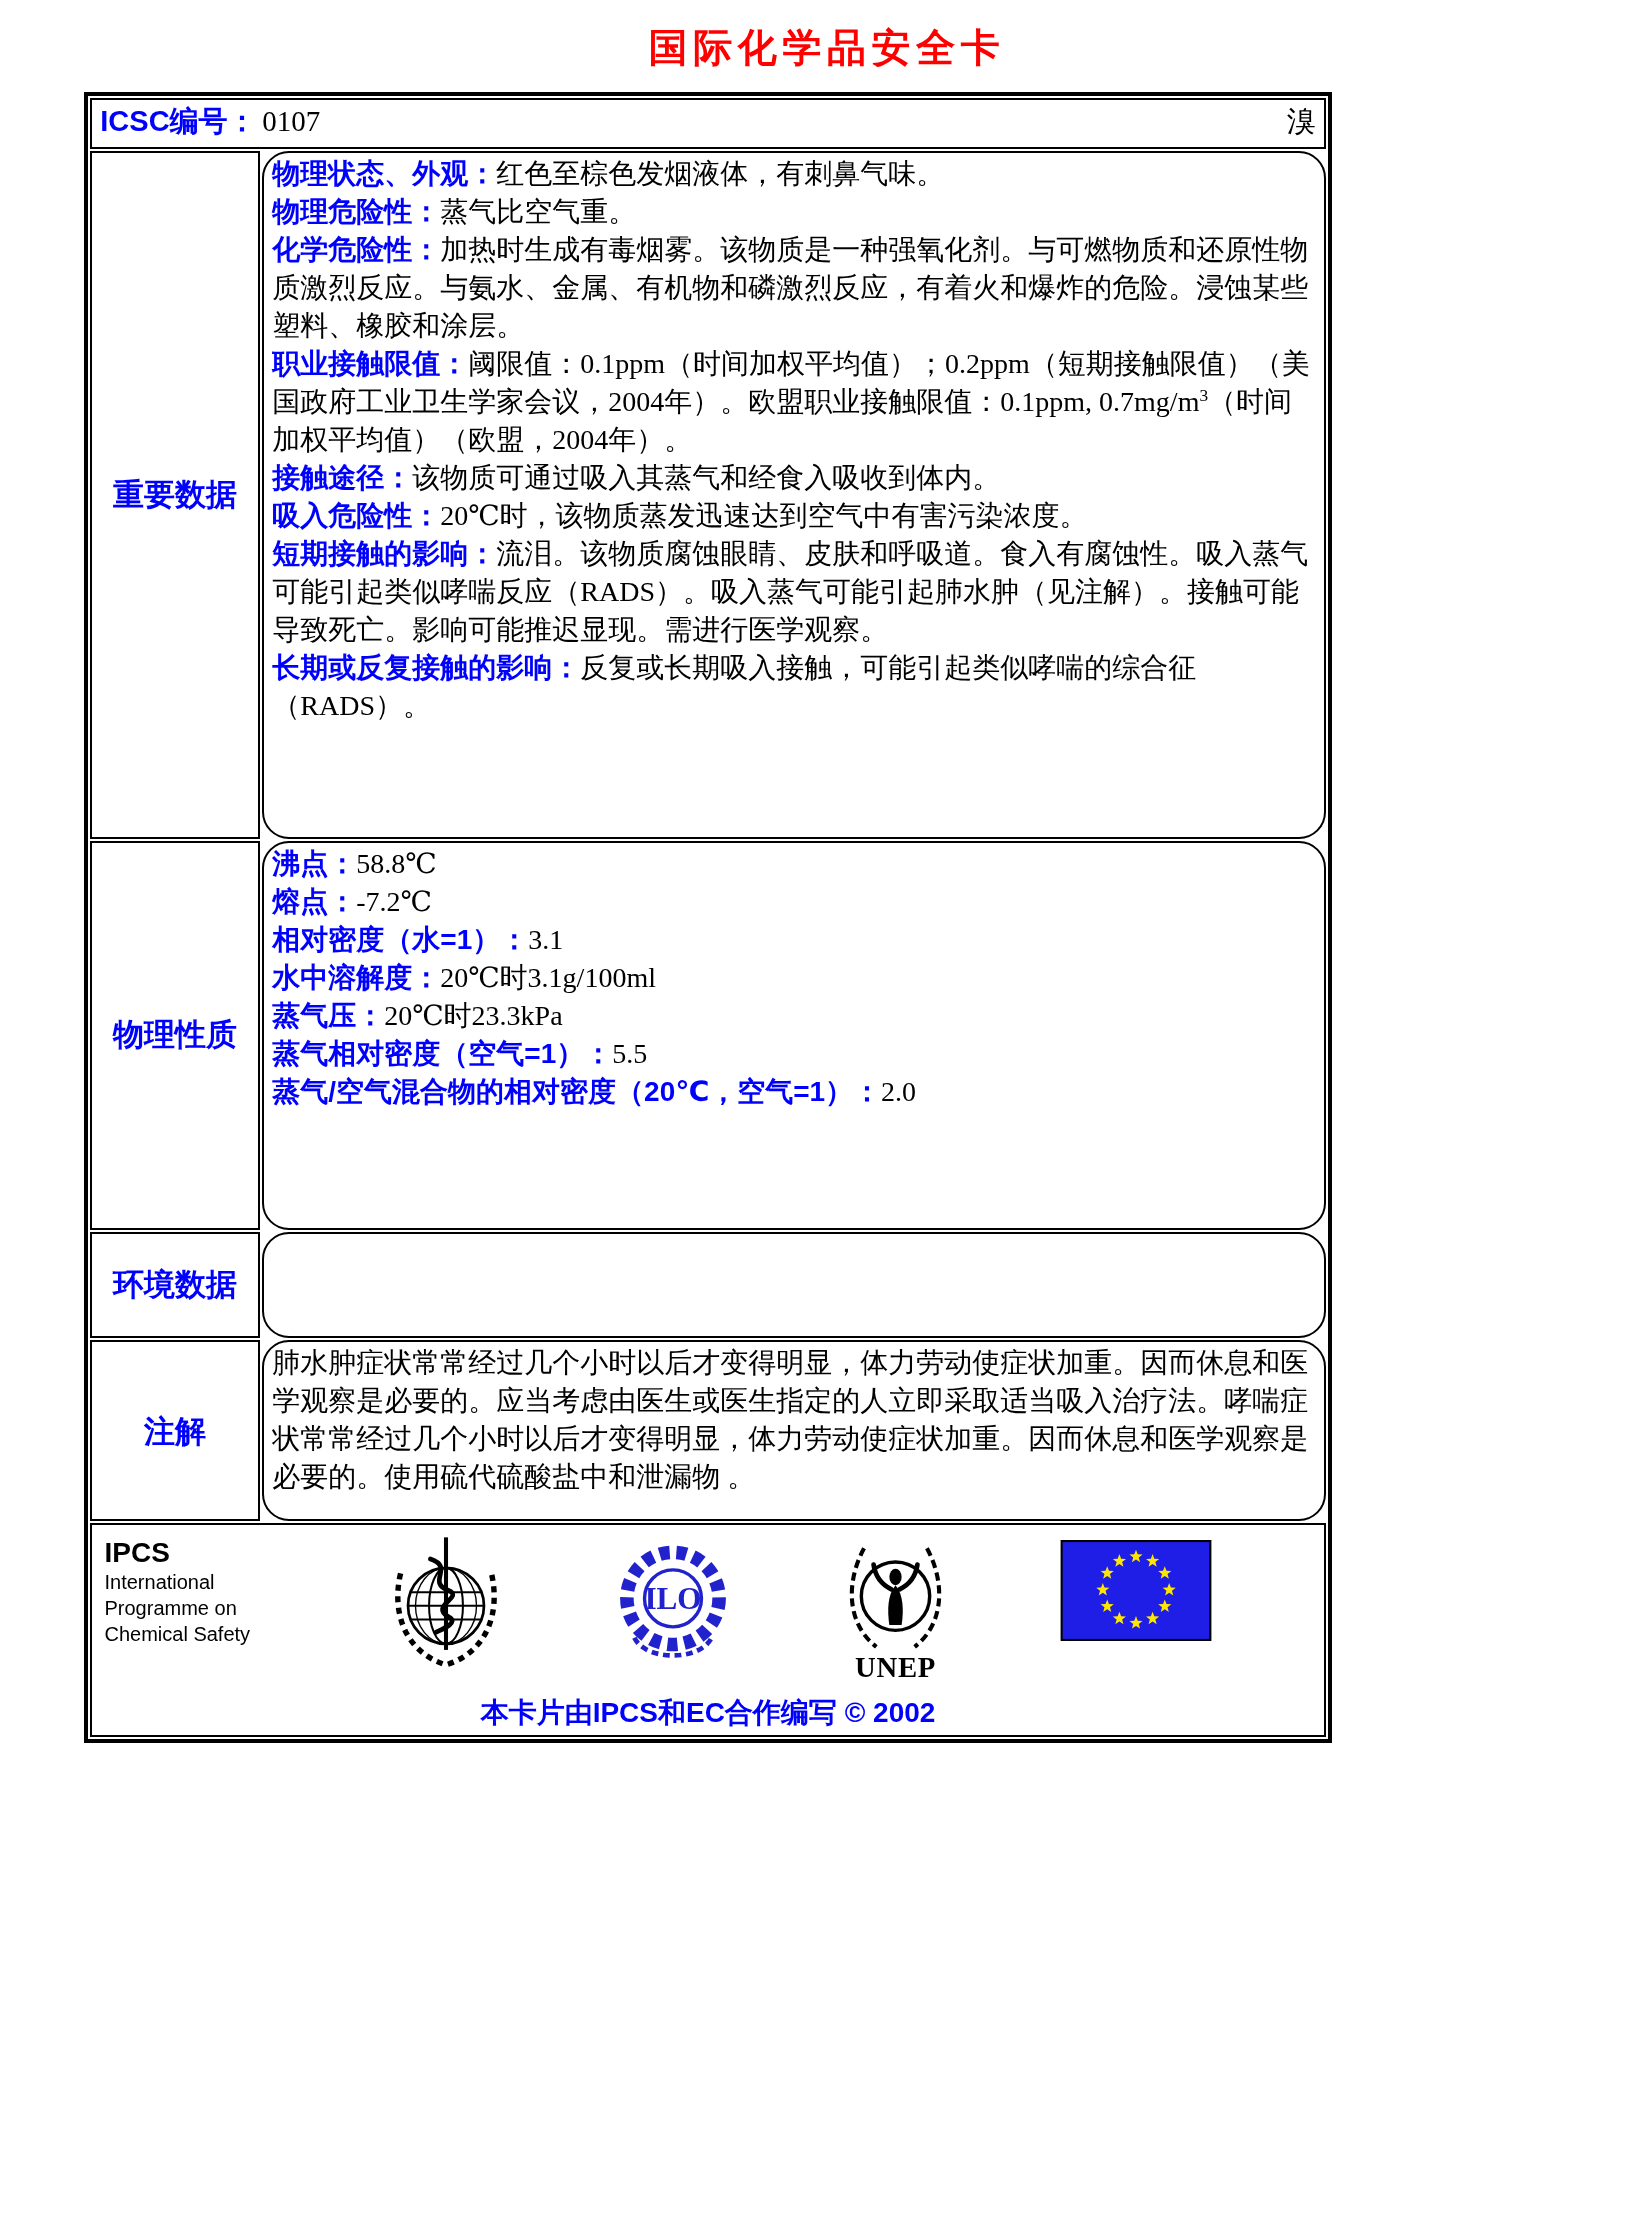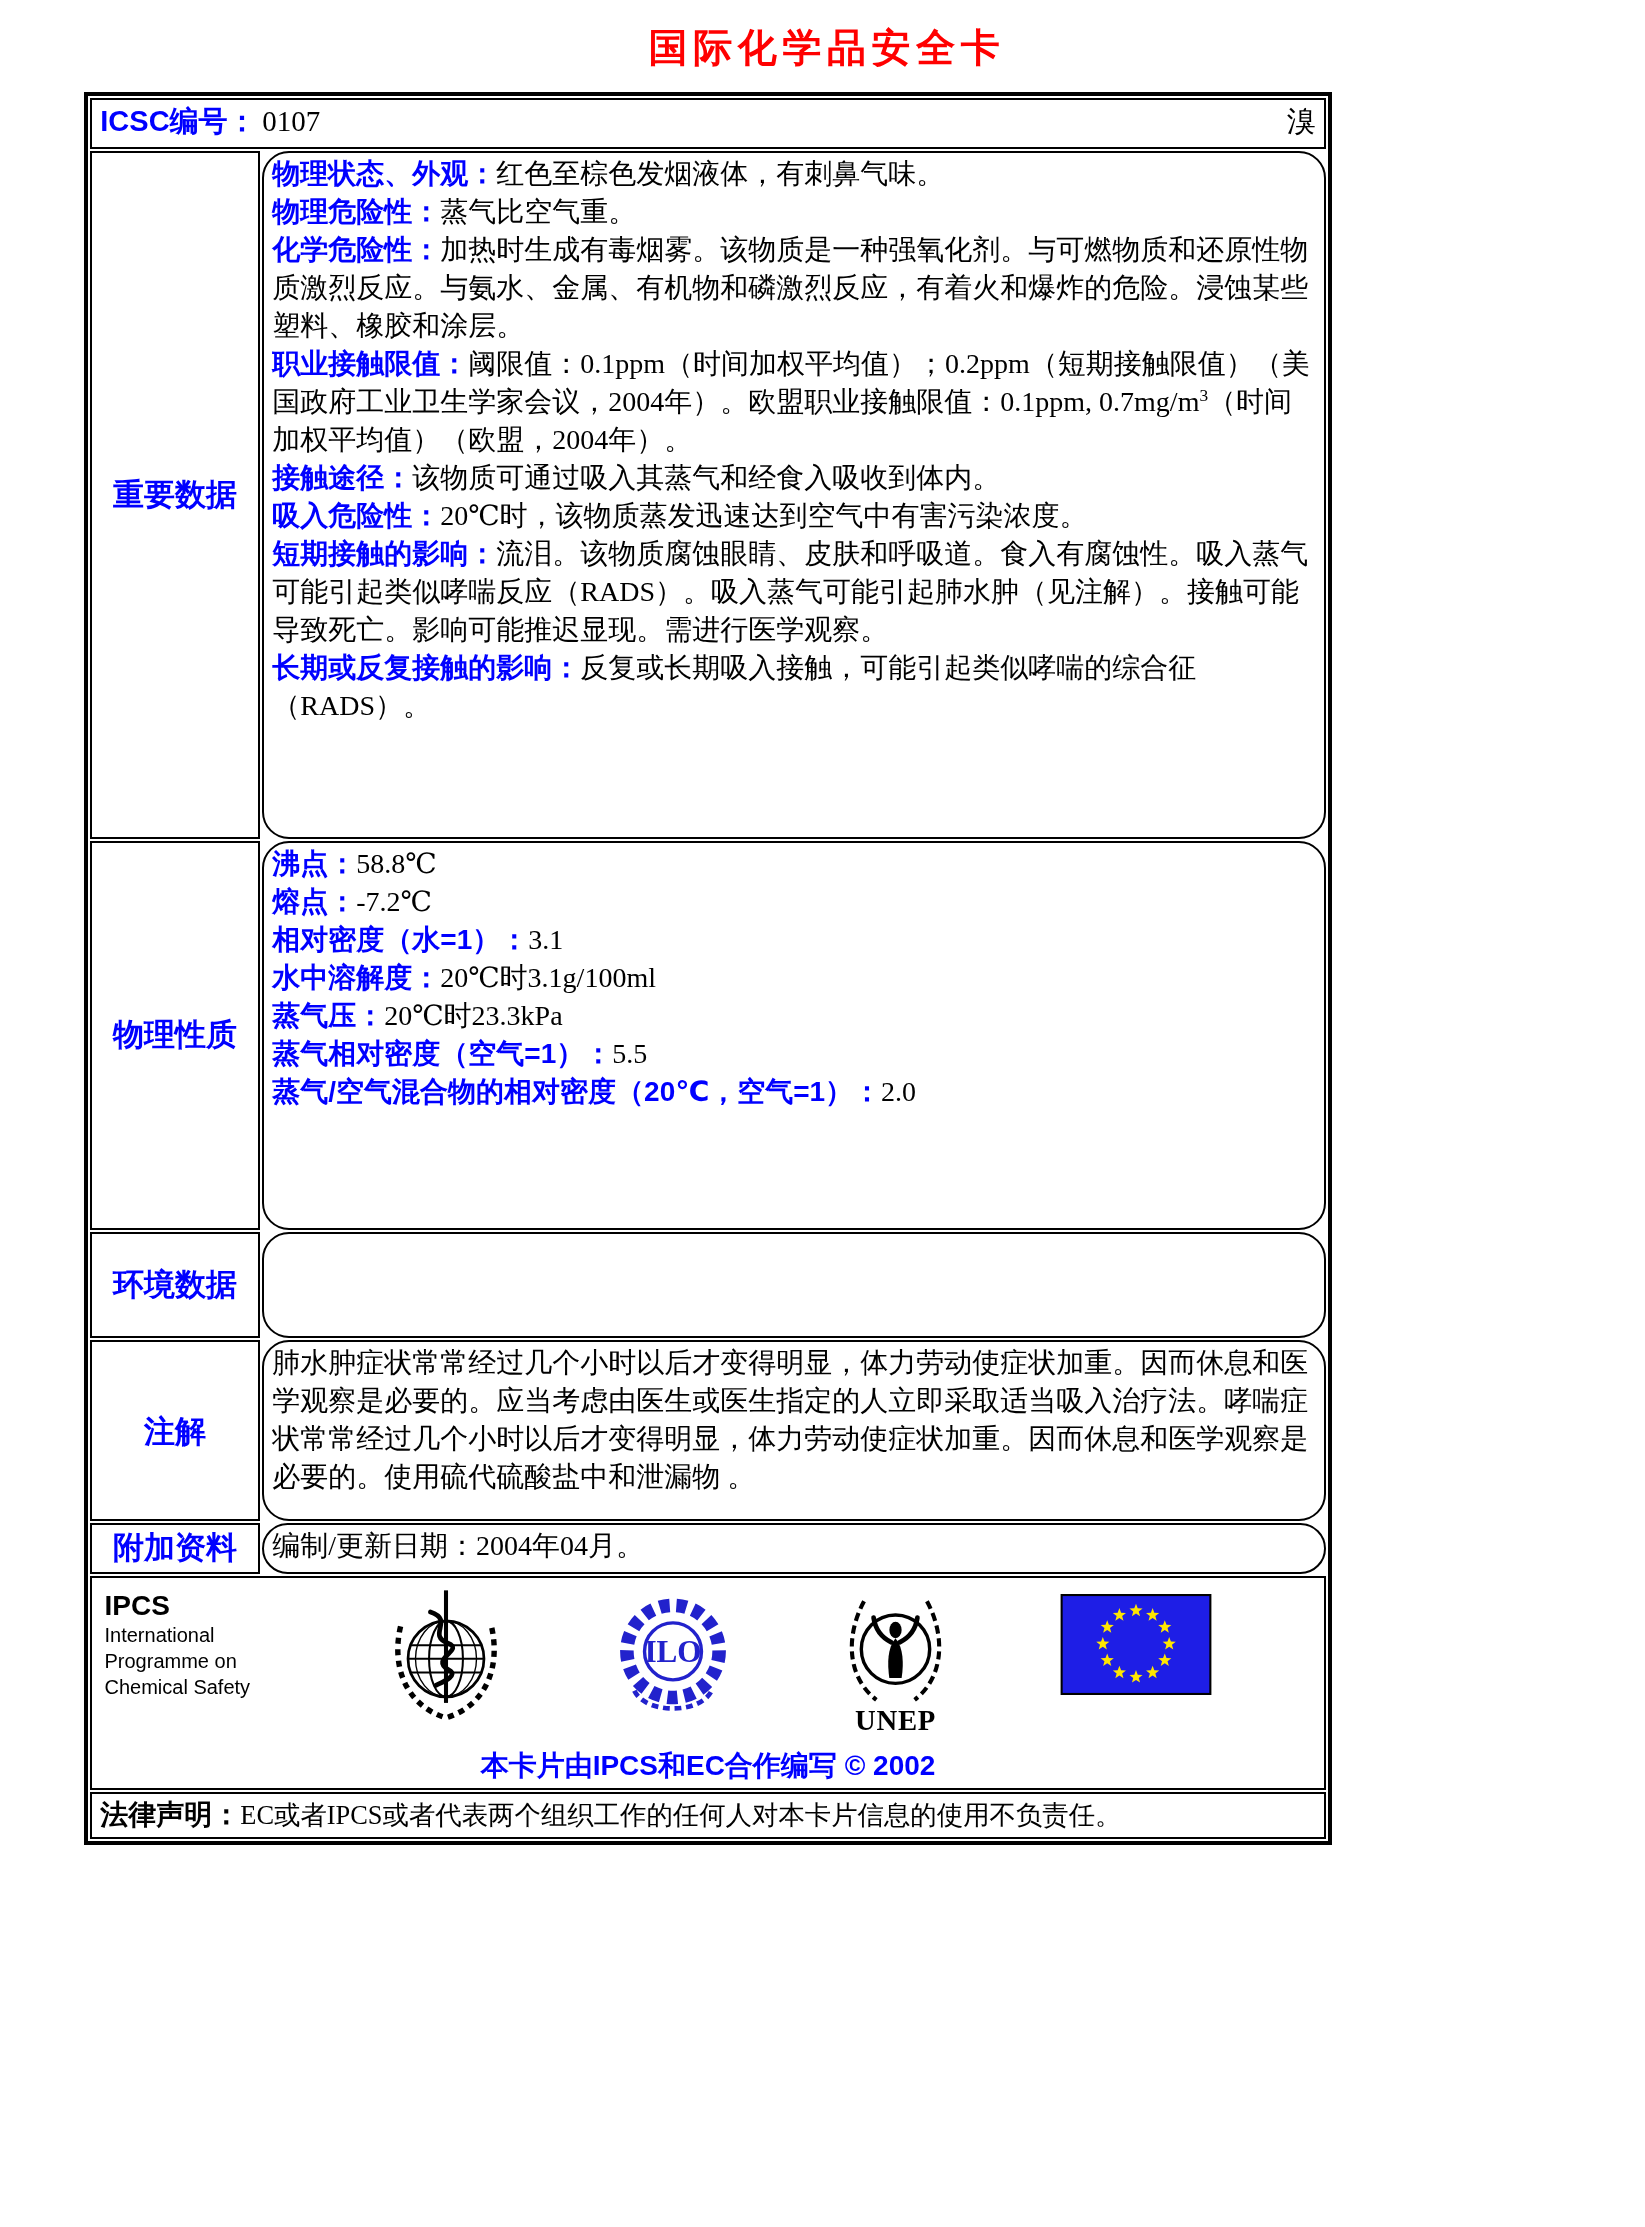--- a/index.html
+++ b/index.html
@@ -137,24 +137,20 @@
     <tr>
       <td class="cell label-cell h-environment">环境数据</td>
       <td class="cell content-cell h-environment"></td>
     </tr>
 
     <tr>
       <td class="cell label-cell top-bias h-notes">注解</td>
       <td class="cell content-cell h-notes">肺水肿症状常常经过几个小时以后才变得明显，体力劳动使症状加重。因而休息和医学观察是必要的。应当考虑由医生或医生指定的人立即采取适当吸入治疗法。哮喘症状常常经过几个小时以后才变得明显，体力劳动使症状加重。因而休息和医学观察是必要的。使用硫代硫酸盐中和泄漏物 。</td>
     </tr>
 
-    <tr>
-      <td class="cell label-cell h-additional">附加资料</td>
-      <td class="cell content-cell h-additional">编制/更新日期：2004年04月。</td>
-    </tr>
 
     <tr>
       <td colspan="2" class="cell h-logos">
         <div class="logo-strip">
 
           <div class="ipcs-block">
             <div class="ipcs-title">IPCS</div>
             <div class="ipcs-line">International</div>
             <div class="ipcs-line">Programme on</div>
             <div class="ipcs-line">Chemical Safety</div>
@@ -210,24 +206,17 @@
           </svg>
 
         </div>
         <div class="credit-line">
           <span>本卡片由IPCS和EC合作编写</span>
           <span>© 2002</span>
         </div>
       </td>
     </tr>
 
-    <tr>
-      <td colspan="2" class="cell h-legal">
-        <div class="legal-line">
-          <span class="legal-label">法律声明：</span><span>EC或者IPCS或者代表两个组织工作的任何人对本卡片信息的使用不负责任。</span>
-        </div>
-      </td>
-    </tr>
 
   </tbody>
     </table>
 </div>
 
 
 </body></html>

